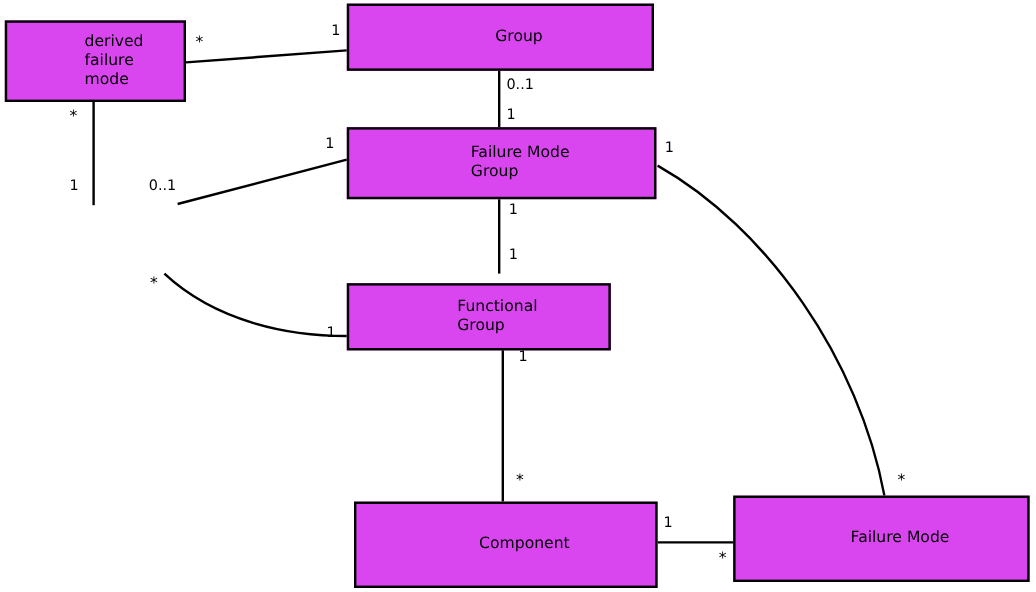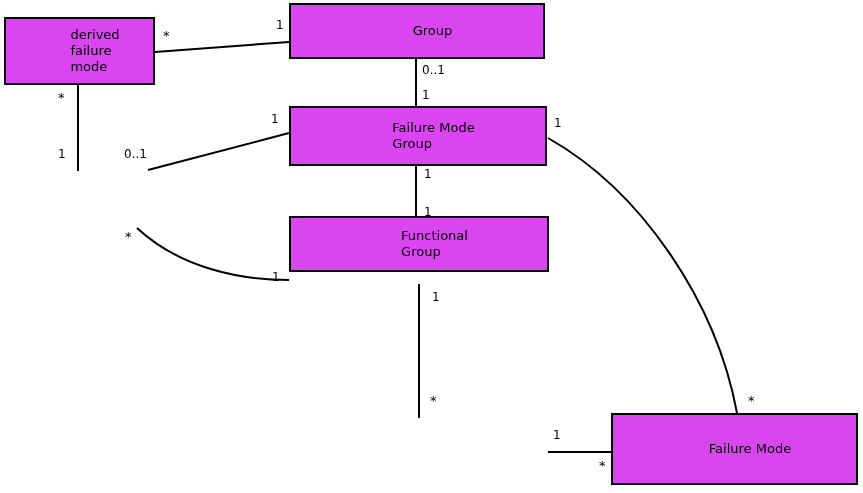--- a/index.html
+++ b/index.html
@@ -91,25 +91,28 @@
   <div class="uml-box" style="left:289px; top:3px; width:256px; height:56px;">
     <span class="box-label">Group</span>
   </div>
 
   <div class="uml-box" style="left:289px; top:106px; width:258px; height:60px;">
     <span class="box-label">Failure Mode
 Group</span>
   </div>
 
 
-  <div class="uml-box" style="left:289px; top:216px; width:260px; height:56px;">
+  <div class="uml-box" style="left:289px; top:236px; width:220px; height:56px;">
     <span class="box-label">Functional
 Group</span>
   </div>
 
+  <div class="uml-box" style="left:295px; top:418px; width:253px; height:72px;">
+    <span class="box-label">Component</span>
+  </div>
 
   <div class="uml-box" style="left:611px; top:413px; width:247px; height:72px;">
     <span class="box-label">Failure Mode</span>
   </div>
 
   <span class="mult-label star" style="left:163px; top:30px;">*</span>
   <span class="mult-label" style="left:276px; top:19px;">1</span>
   <span class="mult-label" style="left:422px; top:64px;">0..1</span>
   <span class="mult-label" style="left:422px; top:89px;">1</span>
   <span class="mult-label star" style="left:58px; top:92px;">*</span>

